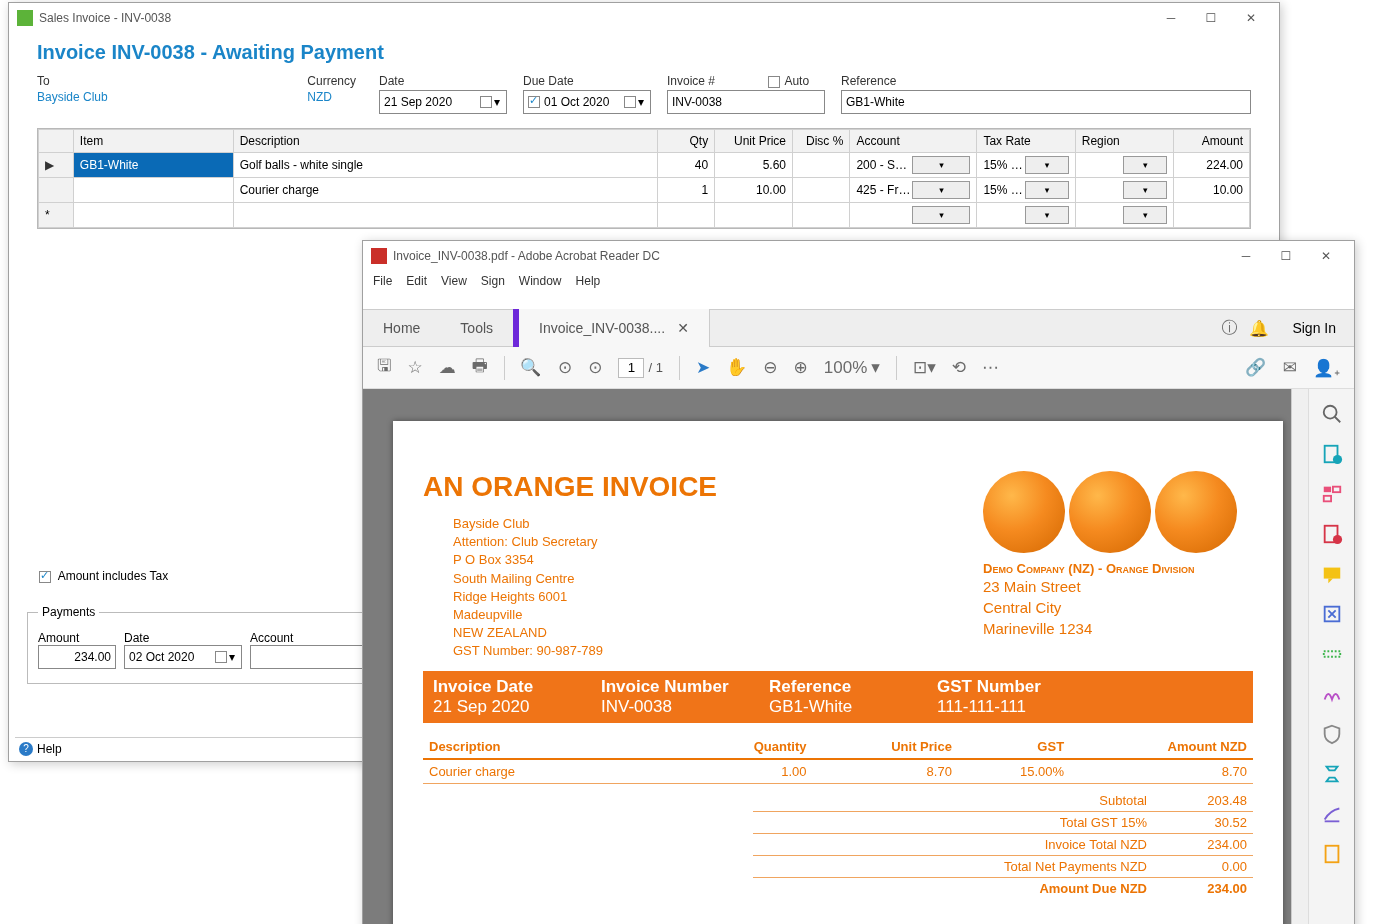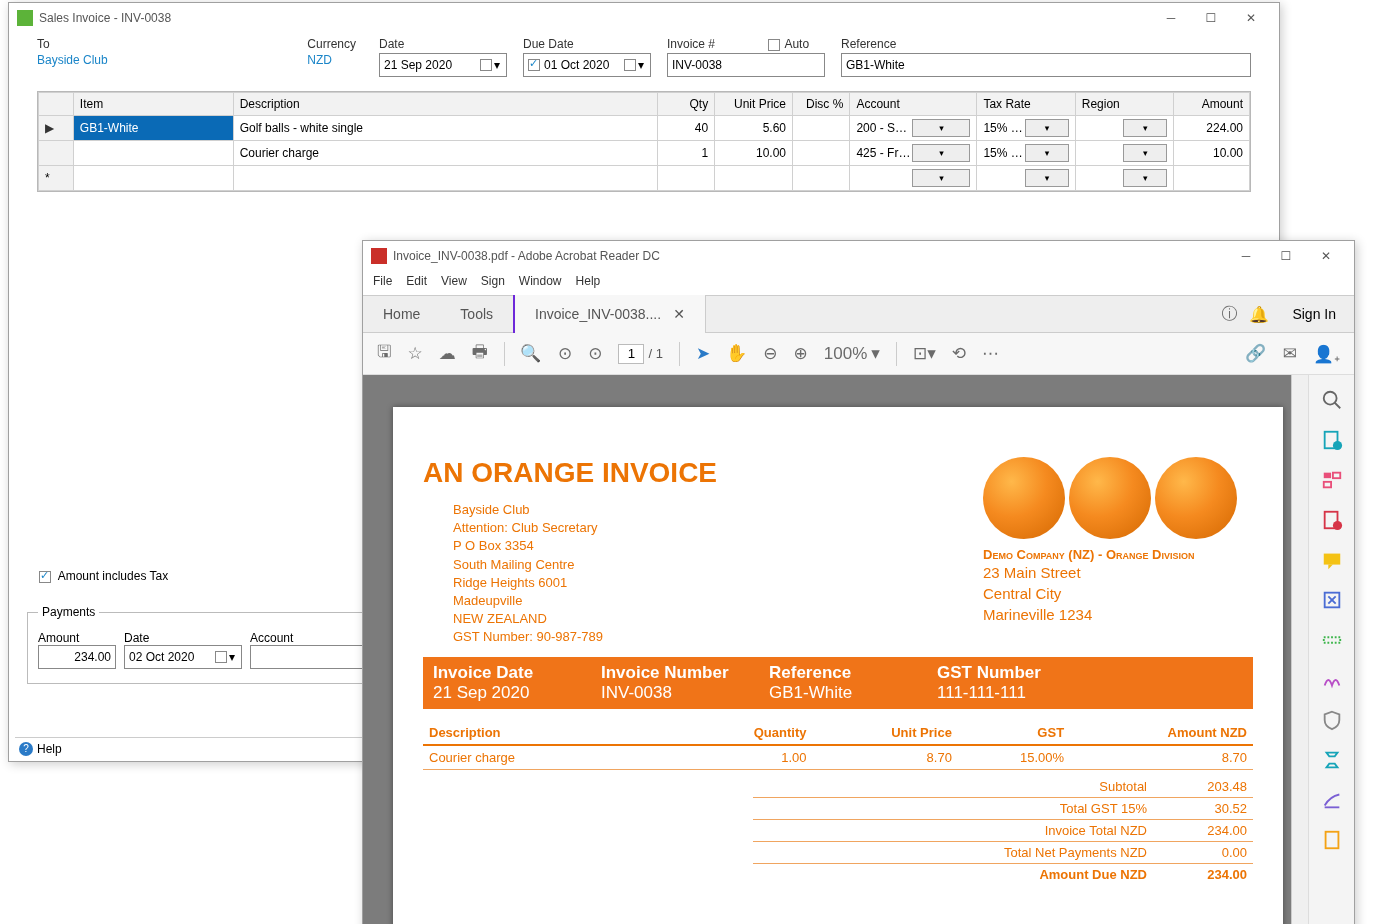--- a/index.html
+++ b/index.html
@@ -34,24 +34,24 @@
 .tax-check {position:absolute; left:30px; top:566px; font-size:12px;}
 .payments {position:absolute; left:18px; top:602px; border:1px solid #bbb; padding:12px 10px 14px; width:340px;}
 .payments legend {font-size:12px; padding:0 4px;}
 .payrow{display:flex; gap:8px;}
 .paycol{display:flex; flex-direction:column; font-size:12px;}
 .help {position:absolute; left:6px; top:734px; font-size:12px; display:flex; align-items:center; gap:4px; padding:4px; border-top:1px solid #ccc; width:355px;}
 .help .qicon {width:14px; height:14px; border-radius:50%; background:#2a7ac7; color:#fff; text-align:center; font-size:10px; line-height:14px;}
 
 
 .acro .titlebar .ticon {background:#ca2f29;}
-.menubar {display:flex; gap:14px; padding:3px 10px 7px; font-size:12px; color:#333;}
+.menubar {display:flex; gap:14px; padding:3px 10px 21px; font-size:12px; color:#333;}
 .tabbar {display:flex; align-items:center; background:#eee; border-top:1px solid #ccc; border-bottom:1px solid #ccc; height:38px;}
 .tabbar .atab {padding:0 20px; height:38px; display:flex; align-items:center; font-size:14px; color:#555;}
-.tabbar .atab.doc {background:#f7f7f7; border-right:1px solid #ccc; border-left:2px solid #6d28d9;}
+.tabbar .atab.doc {background:#f7f7f7; border-right:1px solid #ccc; border-left:6px solid #6d28d9;}
 .tabbar .spacer {flex:1;}
 .tabbar .ricon {width:30px; text-align:center; color:#6d6d6d;}
 .signin {font-size:14px; padding:0 18px;}
 .toolbar {display:flex; align-items:center; gap:16px; height:42px; padding:0 14px; border-bottom:1px solid #ddd; background:#f7f7f7;}
 .toolbar .tbi {color:#6b6b6b; font-size:17px; display:flex; align-items:center; gap:4px;}
 .toolbar .sep {width:1px; height:24px; background:#ccc;}
 .toolbar .pgn {display:flex; align-items:center; gap:4px; font-size:13px; color:#555;}
 .toolbar .pgn input{width:26px; text-align:center; border:1px solid #bbb; height:20px;}
 .toolbar .spacer{flex:1;}
 .docarea {display:flex; height:calc(100% - 140px);}
@@ -84,20 +84,21 @@
 
 <div class="win" style="left:8px; top:2px; width:1272px; height:760px;">
   <div class="titlebar">
     <span class="ticon"></span>
     <span>Sales Invoice - INV-0038</span>
     <span class="spacer"></span>
     <div class="winbtn">─</div>
     <div class="winbtn">☐</div>
     <div class="winbtn">✕</div>
   </div>
+  <div class="invoice-title">Invoice INV-0038 - Awaiting Payment</div>
 
   <div class="hdrrow">
     <div class="hdrcol" style="width:274px;">
       <span class="lbl">To</span>
       <span class="val">Bayside Club</span>
     </div>
     <div class="hdrcol" style="width:60px;">
       <span class="lbl">Currency</span>
       <span class="val">NZD</span>
     </div>

